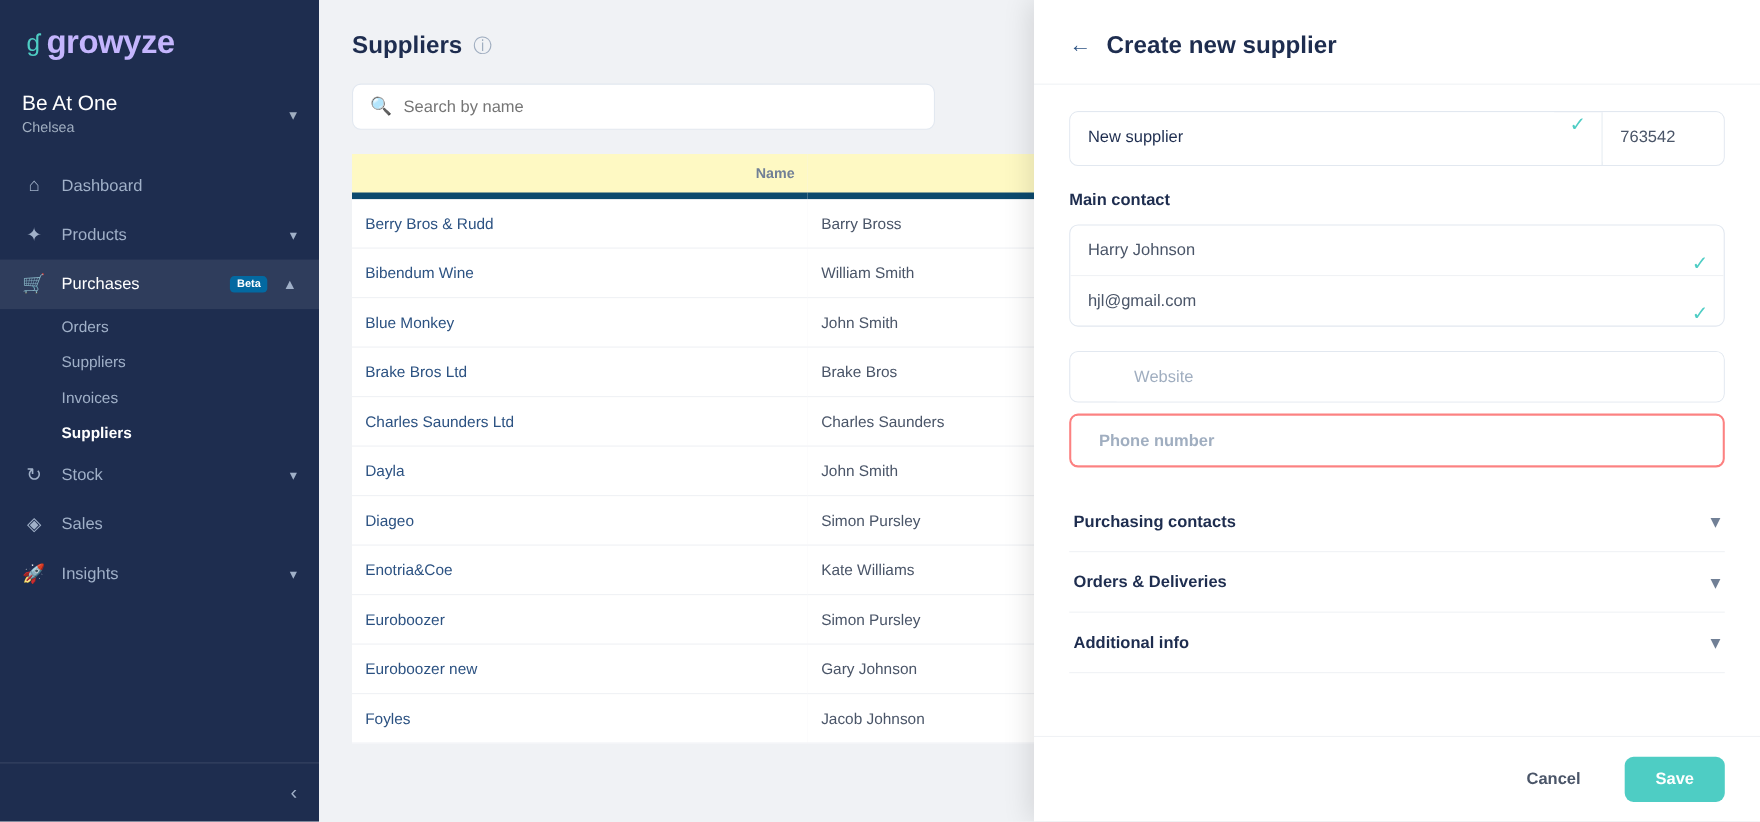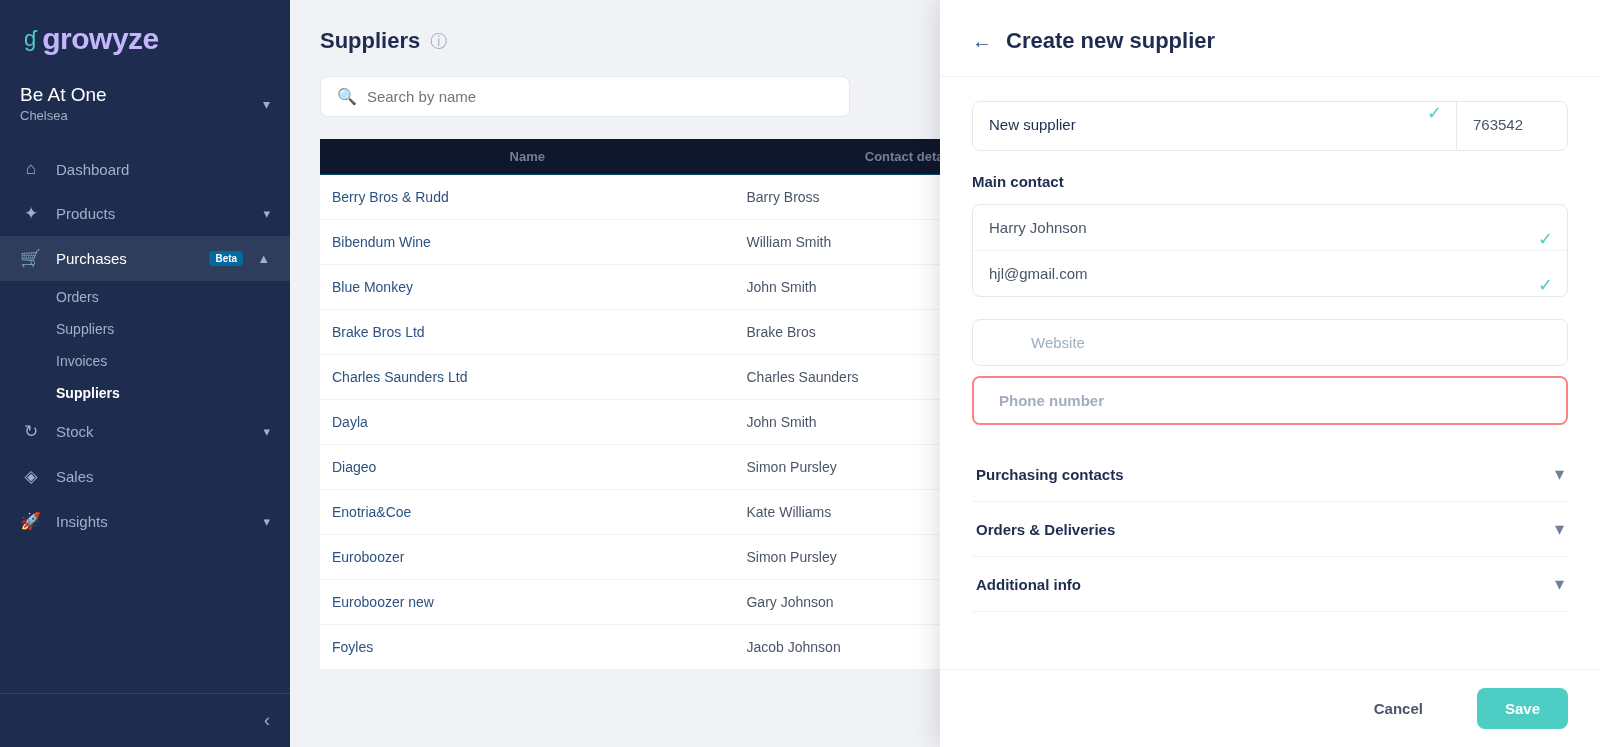--- a/index.html
+++ b/index.html
@@ -140,27 +140,27 @@
       outline: none;
       font-size: 15px;
       color: #718096;
       flex: 1;
       background: transparent;
     }
 
     .table-container { overflow-y: auto; flex: 1; }
     table { width: 100%; border-collapse: collapse; }
     thead th {
-      text-align: center;
+      text-align: right;
       font-size: 13px;
       font-weight: 600;
       color: #718096;
       padding: 10px 12px;
-      border-bottom: 1px solid #0c4a6e;
-      background: #0f172a;
+      border-bottom: 6px solid #0c4a6e;
+      background: #fef9c3;
     }
     tbody tr { border-bottom: 1px solid #f0f2f5; background: white; }
     tbody td {
       padding: 14px 12px;
       font-size: 14px;
       color: #4a5568;
     }
     tbody td:first-child { color: #2c5282; font-weight: 500; }
 
     
@@ -302,21 +302,21 @@
       font-size: 15px;
       font-weight: 700;
       color: #1e2d4f;
     }
     .accordion-chevron { color: #718096; font-size: 18px; }
 
     .panel-footer {
       padding: 18px 32px;
       display: flex;
       justify-content: flex-end;
-      gap: 30px;
+      gap: 16px;
       border-top: 1px solid #f0f2f5;
     }
     .btn-cancel {
       background: white;
       border: none;
       color: #4a5568;
       font-size: 15px;
       font-weight: 600;
       padding: 12px 24px;
       border-radius: 8px;

